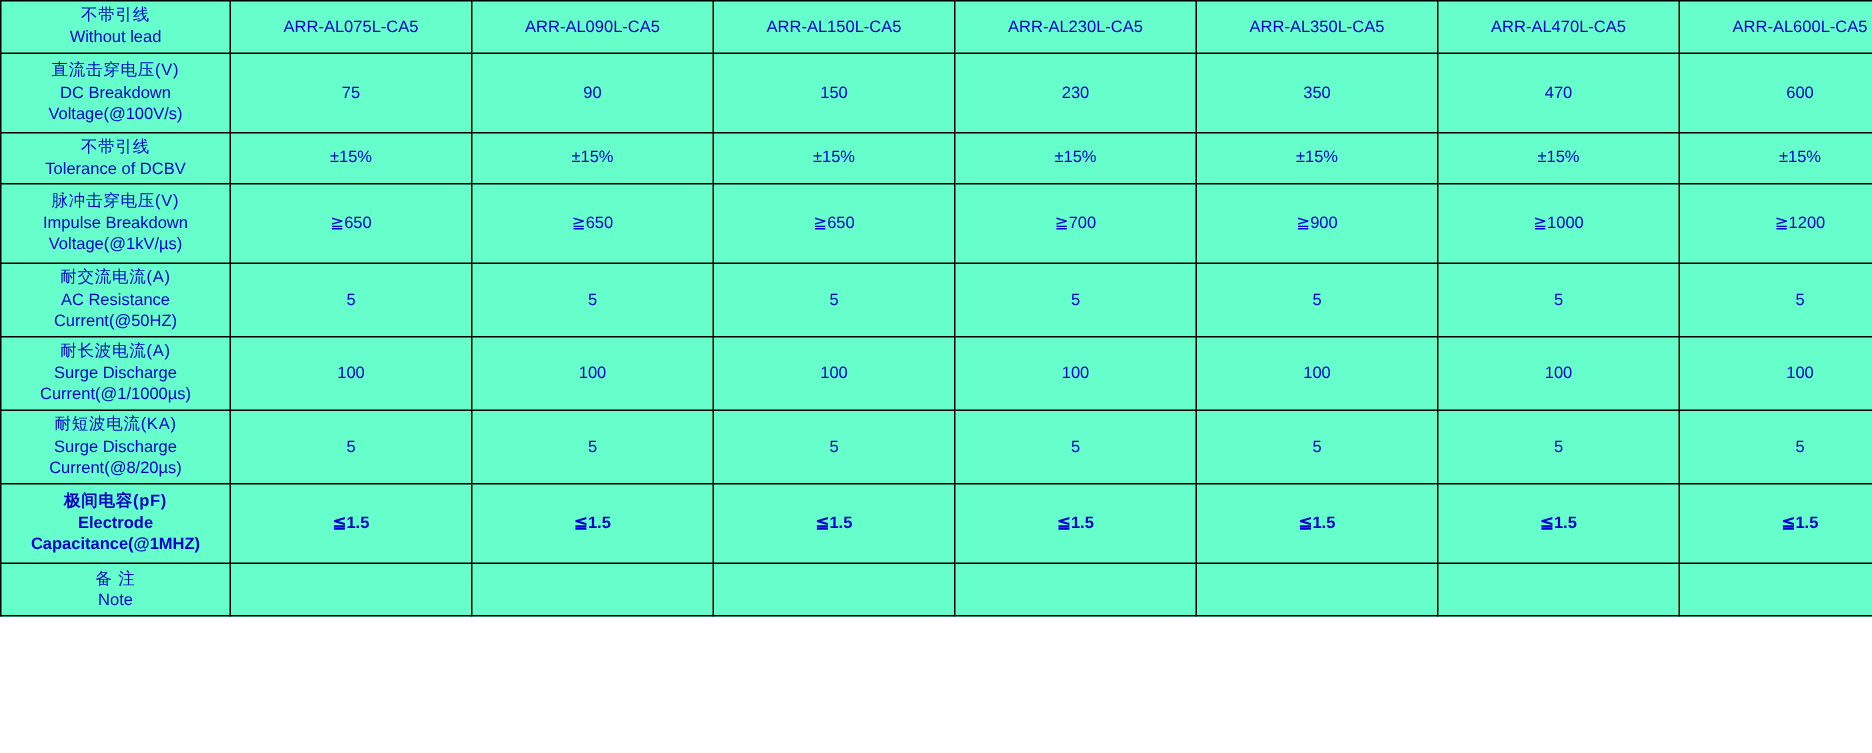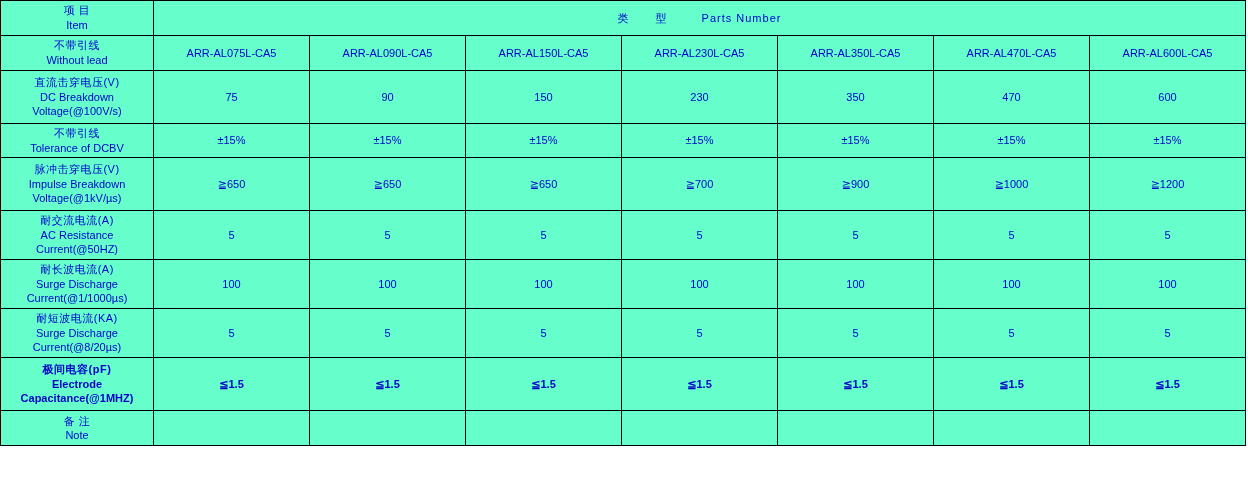--- a/index.html
+++ b/index.html
@@ -74,29 +74,20 @@
   .r-note td { height: 30px; }
   .note-cell {
     background: #66ffcc;
   }
 </style>
 </head>
 <body>
 
 <table id="spec-table">
   <tbody>
-    <tr class="header-row">
-      <td class="label-cell">
-        <span class="cn">项 目</span>
-        <span class="en">Item</span>
-      </td>
-      <td colspan="7" class="header-title">
-        <span>类</span><span class="sp"></span><span>型</span><span class="sp2"></span><span>Parts Number</span>
-      </td>
-    </tr>
 
     <tr class="r-part">
       <td class="label-cell">
         <span class="cn">不带引线</span>
         <span class="en">Without lead</span>
       </td>
       <td class="value-cell">ARR-AL075L-CA5</td>
       <td class="value-cell">ARR-AL090L-CA5</td>
       <td class="value-cell">ARR-AL150L-CA5</td>
       <td class="value-cell">ARR-AL230L-CA5</td>

